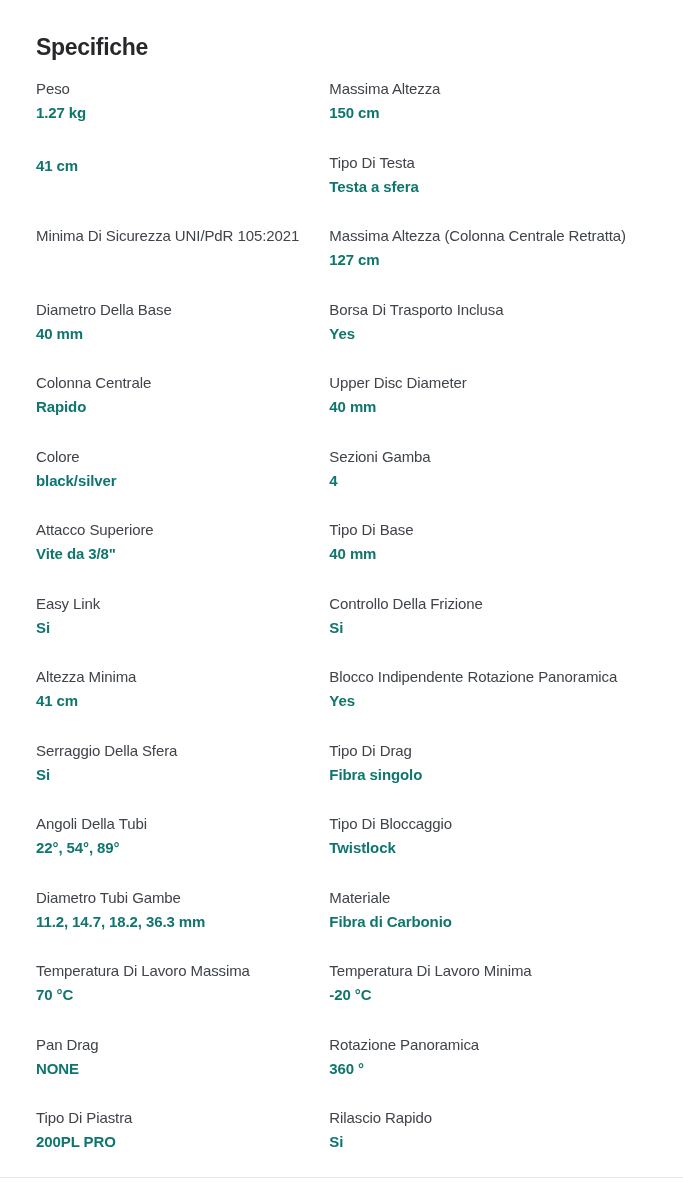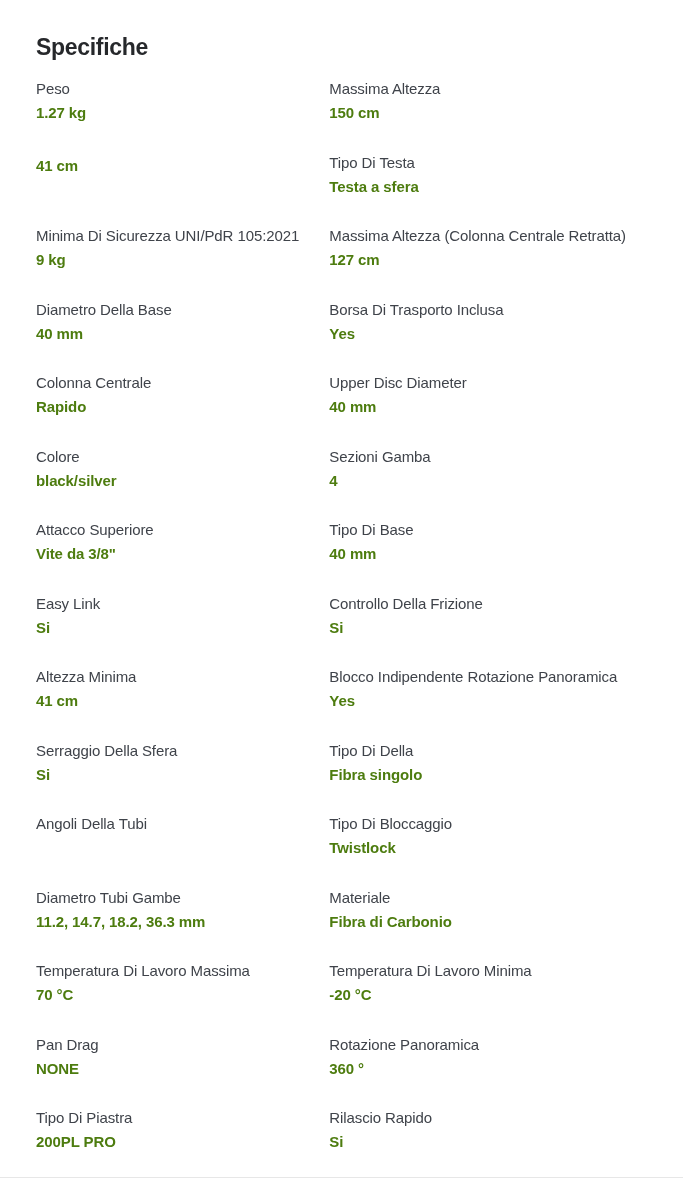--- a/index.html
+++ b/index.html
@@ -43,21 +43,21 @@
     letter-spacing: -0.1px;
     color: #3f434a;
     white-space: nowrap;
   }
   .value {
     margin-top: 3px;
     font-size: 15px;
     line-height: 21px;
     font-weight: 700;
     letter-spacing: -0.1px;
-    color: #4d7c0f;
+    color: #0f766e;
     white-space: nowrap;
   }
   .bottom-divider {
     margin-top: 25px;
     border-top: 1px solid #e7e7e7;
     height: 0;
   }
 </style>
 </head>
 <body>
@@ -75,21 +75,20 @@
       </div>
       <div class="cell">
         <div class="value">41 cm</div>
       </div>
       <div class="cell">
         <div class="label">Tipo Di Testa</div>
         <div class="value">Testa a sfera</div>
       </div>
       <div class="cell">
         <div class="label">Minima Di Sicurezza UNI/PdR 105:2021</div>
-        <div class="value">9 kg</div>
       </div>
       <div class="cell">
         <div class="label">Massima Altezza (Colonna Centrale Retratta)</div>
         <div class="value">127 cm</div>
       </div>
       <div class="cell">
         <div class="label">Diametro Della Base</div>
         <div class="value">40 mm</div>
       </div>
       <div class="cell">
@@ -134,25 +133,26 @@
       </div>
       <div class="cell">
         <div class="label">Blocco Indipendente Rotazione Panoramica</div>
         <div class="value">Yes</div>
       </div>
       <div class="cell">
         <div class="label">Serraggio Della Sfera</div>
         <div class="value">Si</div>
       </div>
       <div class="cell">
-        <div class="label">Tipo Di Della</div>
+        <div class="label">Tipo Di Drag</div>
         <div class="value">Fibra singolo</div>
       </div>
       <div class="cell">
         <div class="label">Angoli Della Tubi</div>
+        <div class="value">22°, 54°, 89°</div>
       </div>
       <div class="cell">
         <div class="label">Tipo Di Bloccaggio</div>
         <div class="value">Twistlock</div>
       </div>
       <div class="cell">
         <div class="label">Diametro Tubi Gambe</div>
         <div class="value">11.2, 14.7, 18.2, 36.3 mm</div>
       </div>
       <div class="cell">

